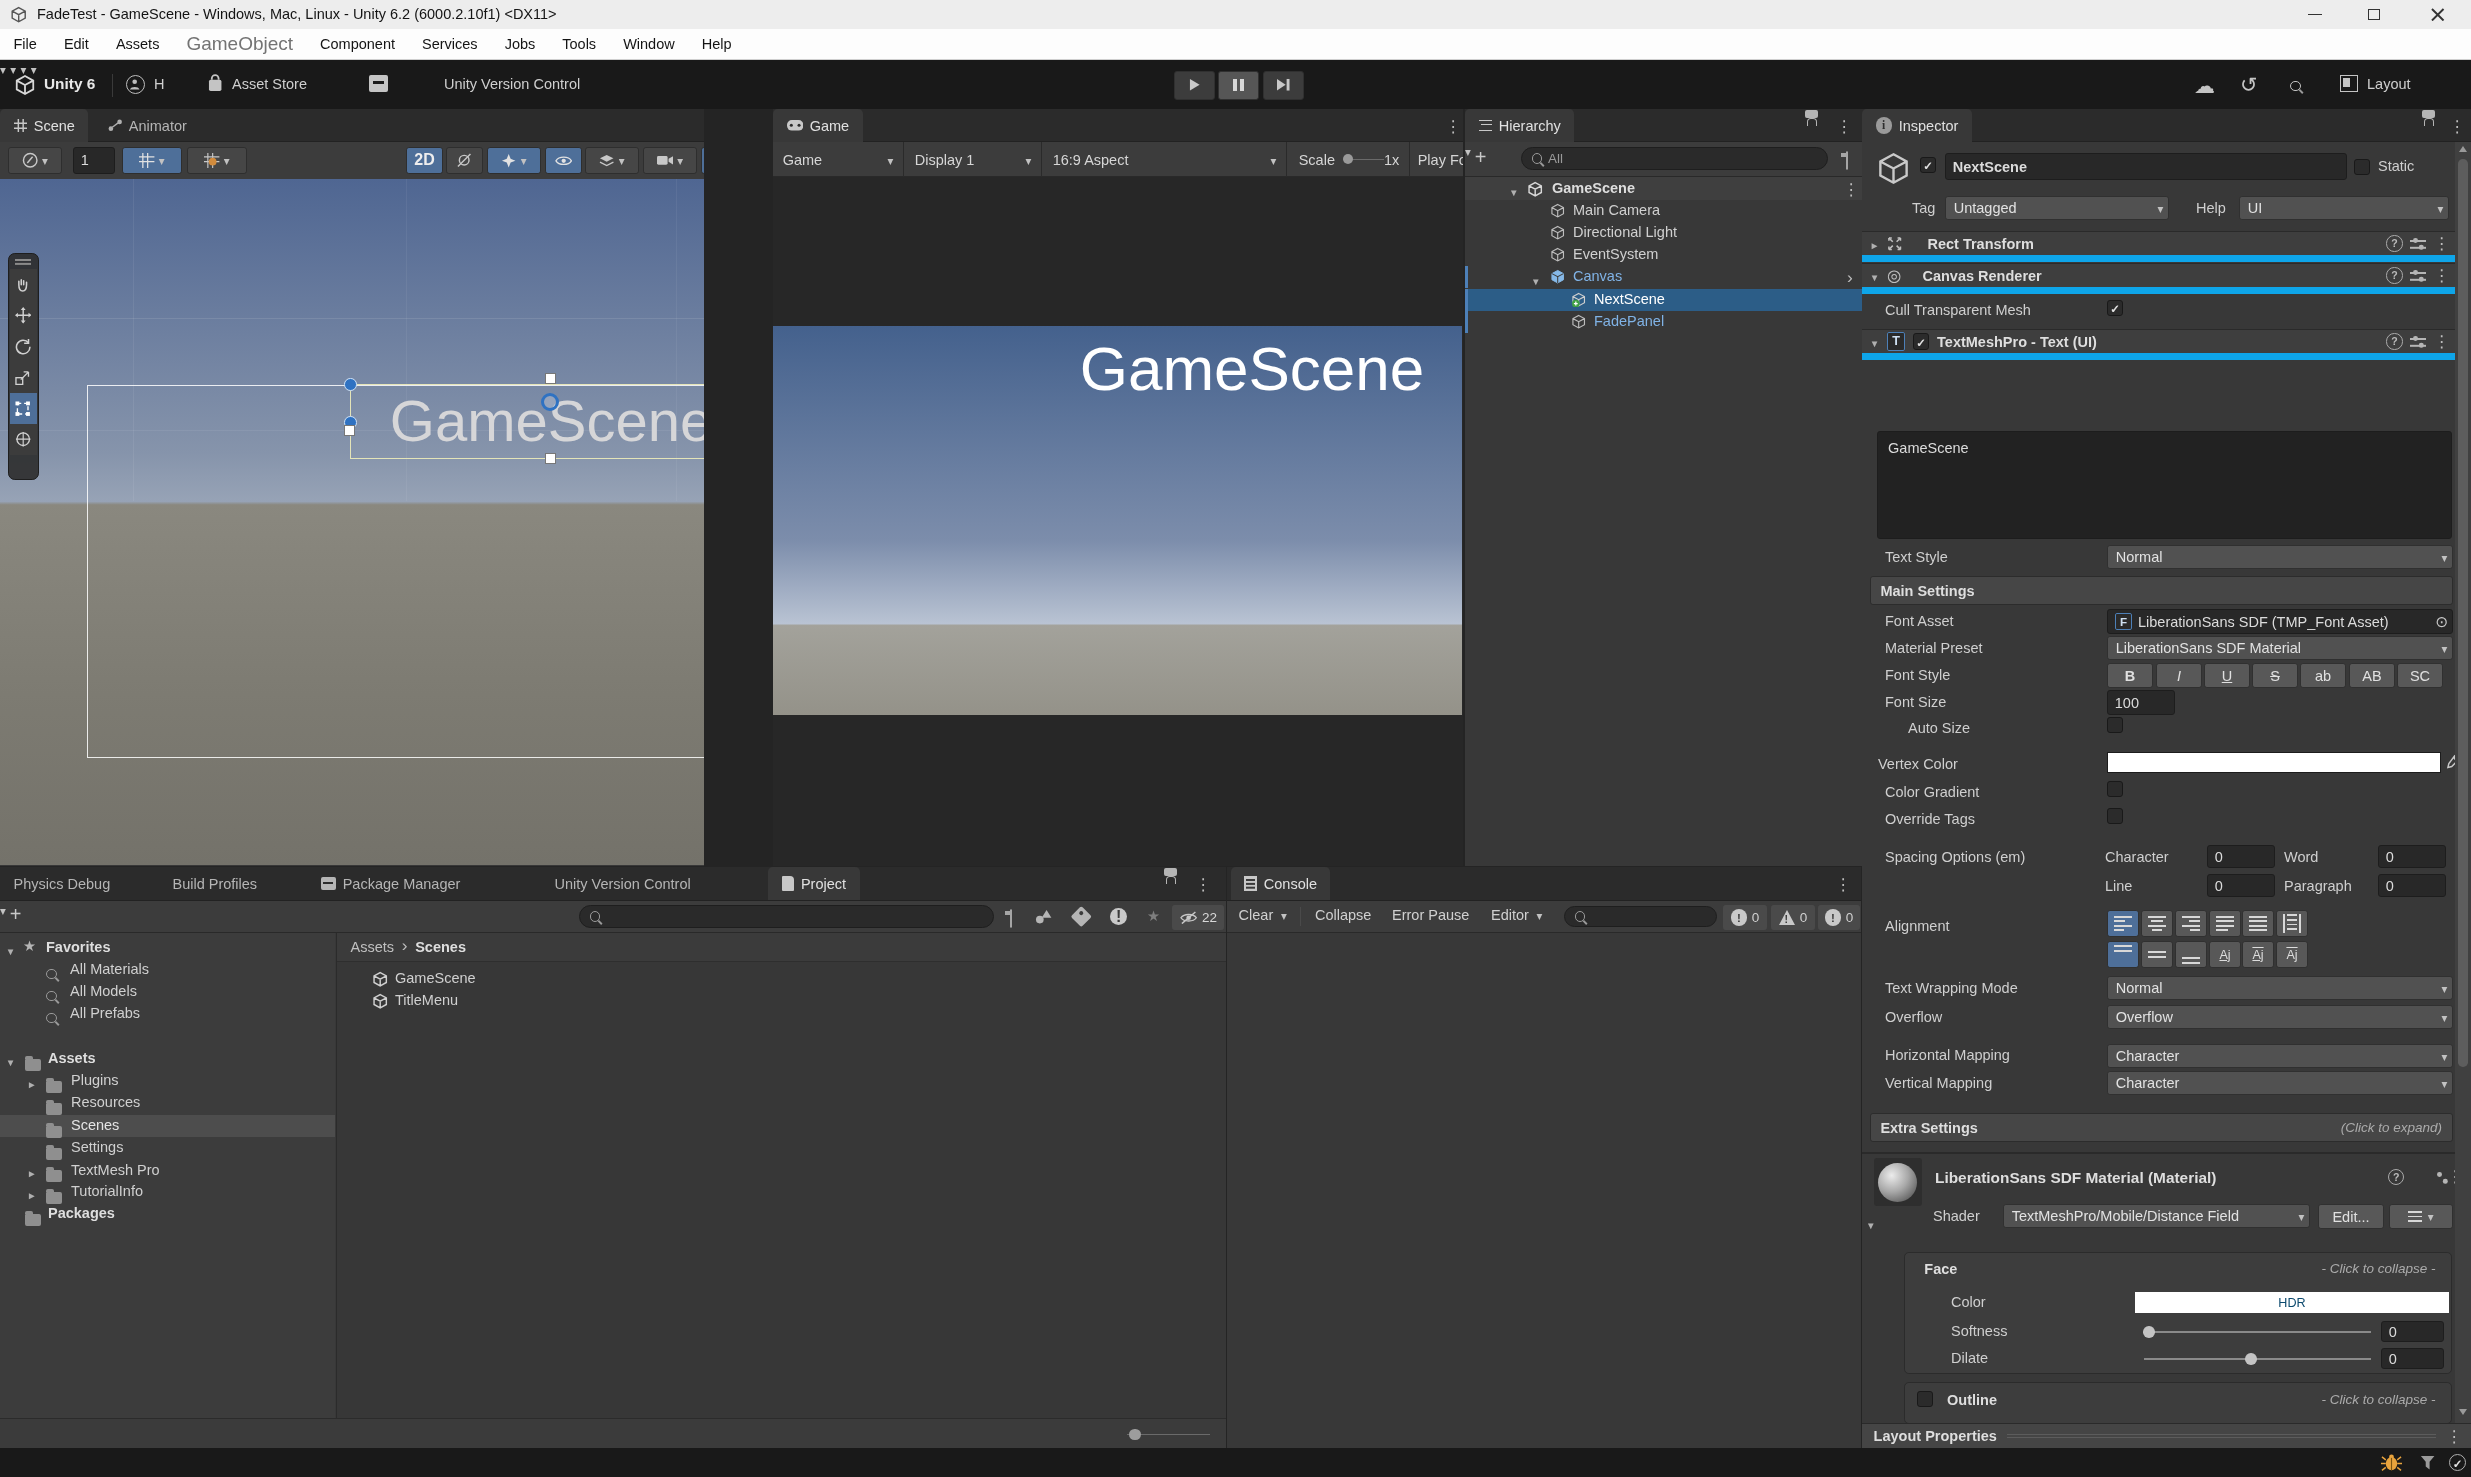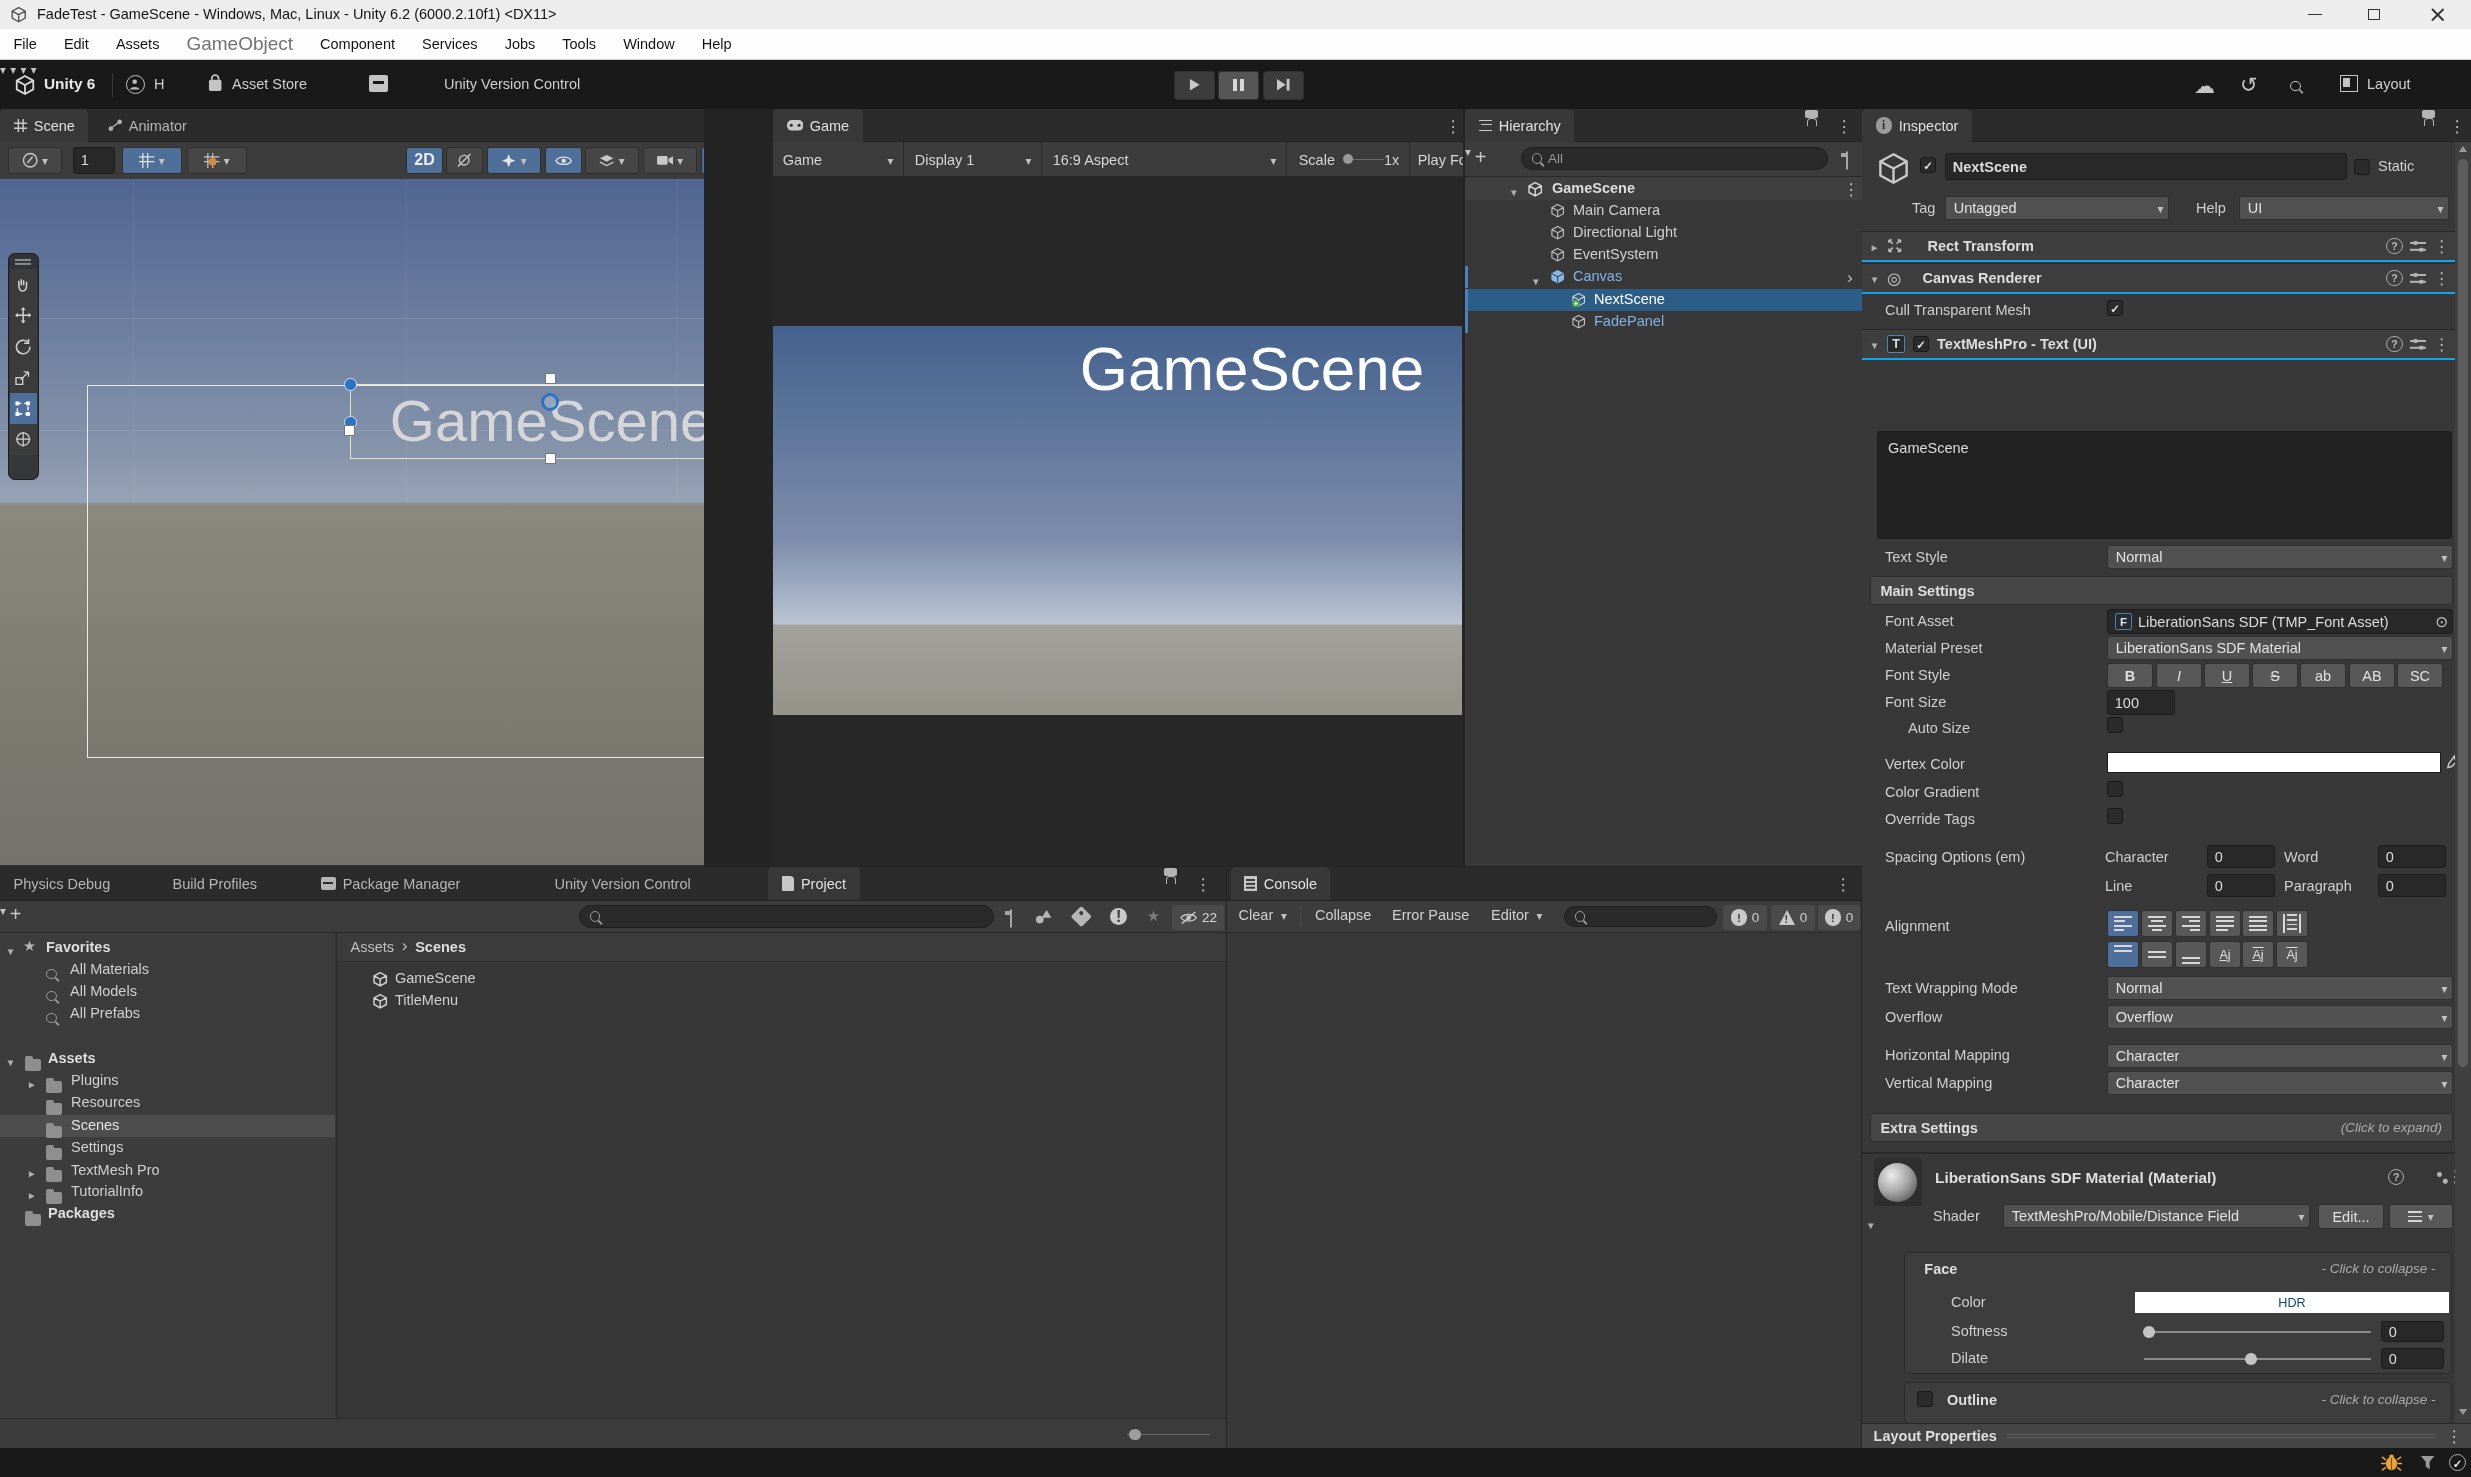--- a/index.html
+++ b/index.html
@@ -27,21 +27,21 @@
 .arrowR::after{content:"►";font-size:9.7px;color:#b0b0b0}
 .arrowD::after{content:"▼";font-size:9.7px;color:#b0b0b0}
 .mag{width:10.6px;height:10.6px;border:1.9px solid #9a9a9a;border-radius:50%;position:relative;flex:none;display:inline-block}
 .mag::after{content:"";position:absolute;width:1.9px;height:4.8px;background:#9a9a9a;transform:rotate(-45deg);left:8.7px;top:7.7px}
 .search{position:absolute;height:23px;background:#2a2a2a;border:1px solid #1e1e1e;border-radius:11.6px;display:flex;align-items:center;gap:5.8px;padding:0 9.7px;font-size:13.5px;color:#9a9a9a}
 .folder{width:16.4px;height:11.6px;background:#8f8f8f;border-radius:1px 1.9px 1.9px 1.9px;position:relative;flex:none;margin-top:1.9px}
 .folder::before{content:"";position:absolute;top:-2.9px;left:0;width:7.7px;height:2.9px;background:#8f8f8f;border-radius:1.9px 1.9px 0 0}
 .star5::after{content:"★";color:#b5b5b5;font-size:14.5px}
 .trow{position:absolute;left:0;right:0;height:22px;display:flex;align-items:center;gap:5.8px;font-size:14.5px;color:#d0d0d0;white-space:nowrap}
 .hbar{position:absolute;height:29px;background:#464646;border:1px solid #2c2c2c;border-radius:2.9px;display:flex;align-items:center;padding:0 9.7px;font-weight:bold;font-size:14.5px;color:#dedede}
-.comp{position:absolute;left:0;right:16.4px;height:31px;background:#3e3e3e;border-top:1px solid #2a2a2a;border-bottom:2px solid #0ea5e9;display:flex;align-items:center;gap:7.7px;padding:0 7.7px;font-size:14.5px}
+.comp{position:absolute;left:0;right:16.4px;height:31px;background:#3e3e3e;border-top:1px solid #2a2a2a;border-bottom:7px solid #0ea5e9;display:flex;align-items:center;gap:7.7px;padding:0 7.7px;font-size:14.5px}
 .qhelp{width:16.4px;height:16.4px;border-radius:50%;border:1.4px solid #aaa;display:flex;align-items:center;justify-content:center}
 .qhelp::after{content:"?";font-size:10.6px;color:#bbb;font-weight:bold}
 .preset{width:15.4px;height:13.5px;position:relative}
 .preset::before{content:"";position:absolute;left:0;right:0;top:2.9px;height:1.9px;background:#b5b5b5;box-shadow:0 6.8px 0 #b5b5b5}
 .preset::after{content:"";position:absolute;width:4.8px;height:4.8px;border-radius:50%;background:#b5b5b5;top:1.4px;left:2.9px;box-shadow:5.8px 6.8px 0 #b5b5b5}
 .btn{background:#585858;border:1px solid #303030;border-radius:2.9px;color:#e0e0e0;display:flex;align-items:center;justify-content:center;font-size:14.5px}
 .tbtn{height:27px;background:#464646;border:1px solid #2e2e2e;border-radius:2.9px;display:flex;align-items:center;justify-content:center;gap:3.9px;padding:0 6.8px}
 .tbtn.blue{background:#4e6f99}
 .lock{width:12.6px;height:14.5px;position:relative}
 .lock::before{content:"";position:absolute;left:1.9px;top:0;width:7.7px;height:7.7px;border:1.9px solid #b5b5b5;border-radius:3.9px 3.9px 0 0;border-bottom:none}
@@ -574,21 +574,21 @@
       <span>SC</span>
     </span>
 
   <span class="p lbl" style="left:23px;top:585px">Font Size</span>
   <span class="fld" style="left:245px;top:581px;width:68px;height:25px">
       <span>100</span>
     </span>
   <span class="p lbl" style="left:46px;top:611px">Auto Size</span>
   <span class="chk" style="left:245px;top:608px"></span>
 
-  <span class="p lbl" style="left:23px;top:647px">Vertex Color</span>
+  <span class="p lbl" style="left:16px;top:647px">Vertex Color</span>
   <span class="p" style="left:245px;top:643px;width:334px;height:21px;background:#ffffff;border:1px solid #1c1c1c"></span>
   <svg class="p" style="left:583px;top:645px" width="15.4" height="15.4" viewBox="0 0 16 16">
       <path d="M10 2l4 4-7 7-4 1 1-4Z" fill="none" stroke="#c8c8c8" stroke-width="1.5"></path>
       <path d="M9 4l3 3" stroke="#c8c8c8" stroke-width="1.5"></path>
     </svg>
   <span class="p lbl" style="left:23px;top:675px">Color Gradient</span>
   <span class="chk" style="left:245px;top:672px"></span>
   <span class="p lbl" style="left:23px;top:702px">Override Tags</span>
   <span class="chk" style="left:245px;top:699px"></span>
 

